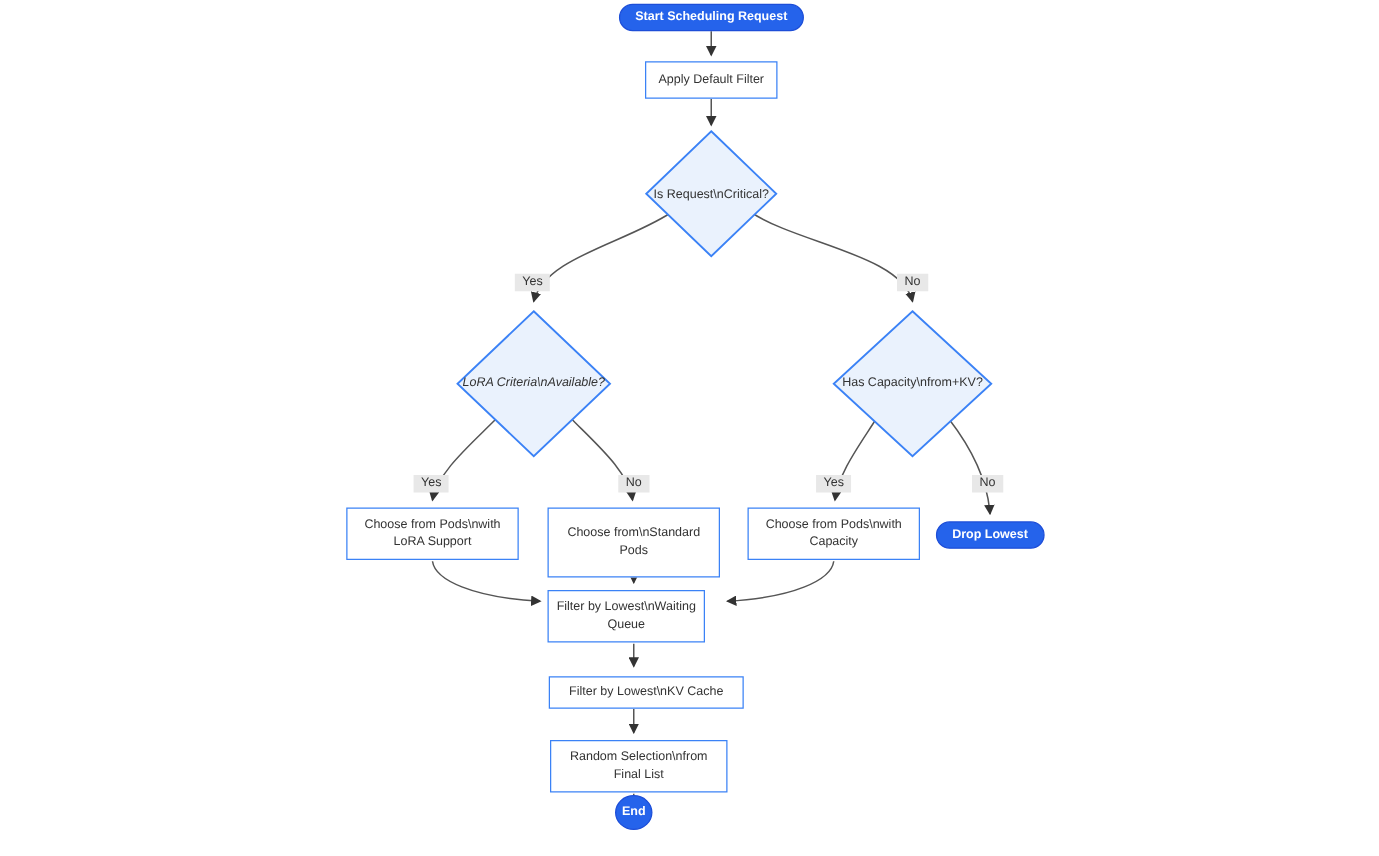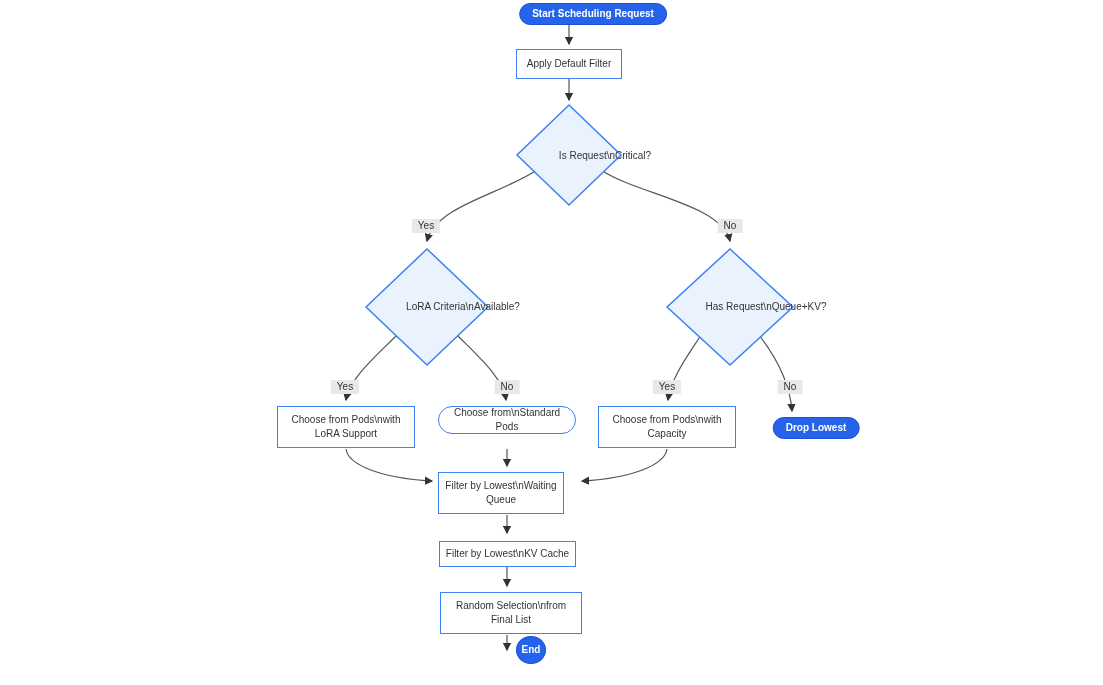--- a/index.html
+++ b/index.html
@@ -20,24 +20,23 @@
   .process {
     background:var(--process-fill,#fff);
     border:1.5px solid var(--process-border,#3b82f6);
   }
   .pill {
     background:var(--pill-fill,#2563eb);
     border:1px solid var(--pill-border,#1d4ed8);
     color:var(--pill-text,#fff); font-weight:700;
     border-radius:12px; padding:0 12px; white-space:nowrap;
     transform:translateX(-50%);
-    margin-left:24px;
   }
   .diamond-label {
-    transform:translate(-50%,-50%); white-space:nowrap; background:transparent;margin-left:36px;
+    transform:translate(-50%,-50%); white-space:nowrap; background:transparent;
   }
   .edge-label {
     position:absolute; transform:translate(-50%,-50%);
     background:var(--label-bg,#e8e8e8); color:var(--text,#333);
     font-family:"Liberation Sans", sans-serif;
     font-size:10px; line-height:1.2; padding:1px 6px;
   }
   .end-circle { border-radius:50%; padding:0; }
 </style>
 </head>
@@ -71,39 +70,39 @@
     <polygon class="diamond" points="427,249 488,307 427,365 366,307"></polygon>
     <polygon class="diamond" points="730,249 793,307 730,365 667,307"></polygon>
   </svg>
 
   <div class="node pill" style="left:569px; top:3px; height:22px;">Start Scheduling Request</div>
 
   <div class="node process" style="left:516px; top:49px; width:106px; height:30px;text-align:right;">Apply Default Filter</div>
 
   <div class="node diamond-label" style="left:569px; top:156px;">Is Request\nCritical?</div>
 
-  <div class="node diamond-label" style="left:427px; top:307px;">LoRA Criteria\nAvailable?</div>
+  <div class="node diamond-label" style="left:427px; top:307px;font-style:italic;">LoRA Criteria\nAvailable?</div>
 
-  <div class="node diamond-label" style="left:730px; top:307px;">Has Request\nQueue+KV?</div>
+  <div class="node diamond-label" style="left:730px; top:307px;">Has Capacity\nfrom+KV?</div>
 
   <div class="node process" style="left:277px; top:406px; width:138px; height:42px;">Choose from Pods\nwith
 LoRA Support</div>
 
-  <div class="node process" style="left:438px; top:406px; width:138px; height:28px;border-radius:15px;">Choose from\nStandard
+  <div class="node process" style="left:438px; top:406px; width:138px; height:56px;">Choose from\nStandard
 Pods</div>
 
   <div class="node process" style="left:598px; top:406px; width:138px; height:42px;">Choose from Pods\nwith
 Capacity</div>
 
   <div class="node pill" style="left:792px; top:417px; height:22px;">Drop Lowest</div>
 
   <div class="node process" style="left:438px; top:472px; width:126px; height:42px;">Filter by Lowest\nWaiting
 Queue</div>
 
-  <div class="node process" style="left:439px; top:541px; width:137px; height:26px;">Filter by Lowest\nKV Cache</div>
+  <div class="node process" style="left:439px; top:541px; width:156px; height:26px;">Filter by Lowest\nKV Cache</div>
 
   <div class="node process" style="left:440px; top:592px; width:142px; height:42px;">Random Selection\nfrom
 Final List</div>
 
   <div class="node pill end-circle" style="left:507px; top:636px; width:30px; height:28px;">End</div>
 
   <span class="edge-label" style="left:426px; top:226px;">Yes</span>
   <span class="edge-label" style="left:730px; top:226px;">No</span>
   <span class="edge-label" style="left:345px; top:387px;">Yes</span>
   <span class="edge-label" style="left:507px; top:387px;">No</span>

